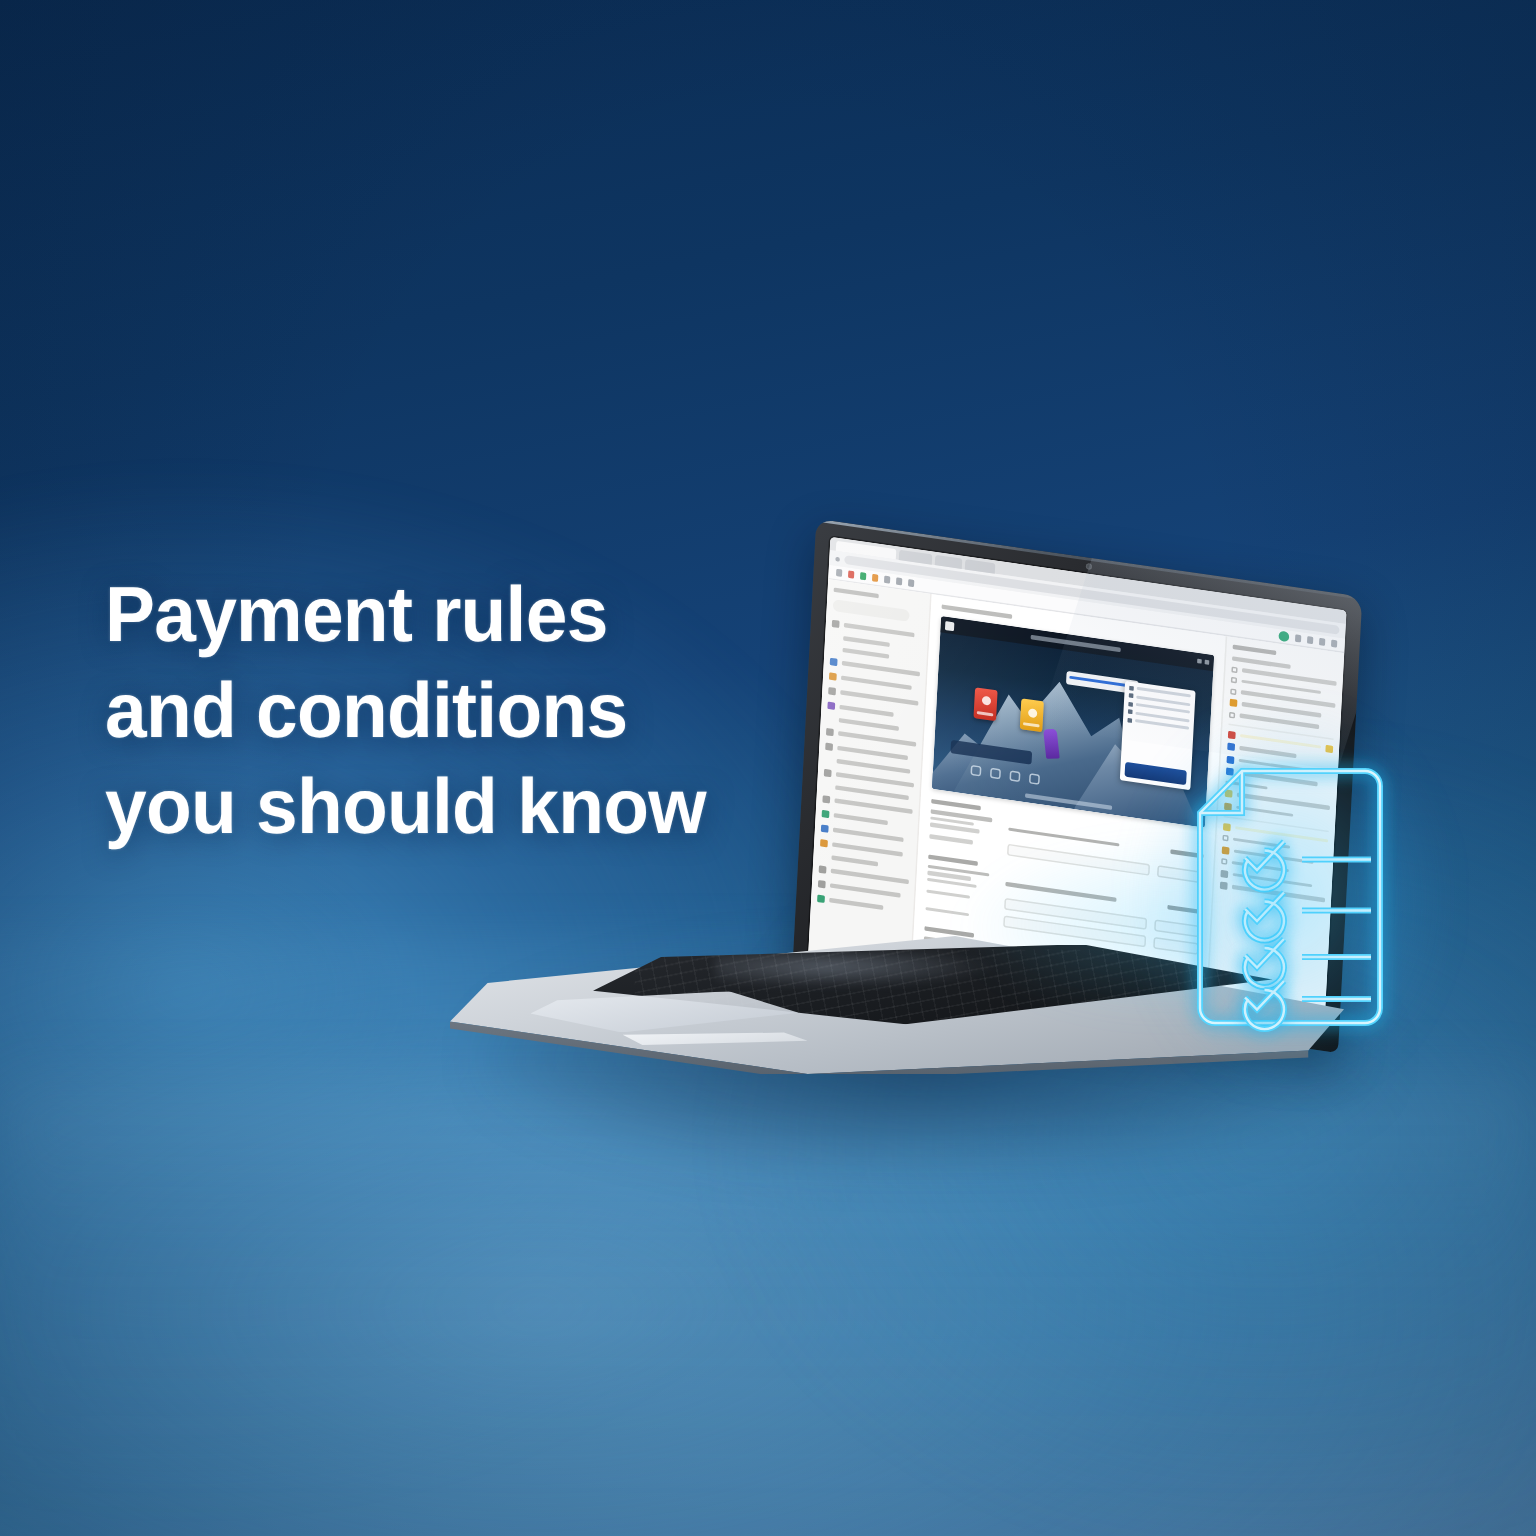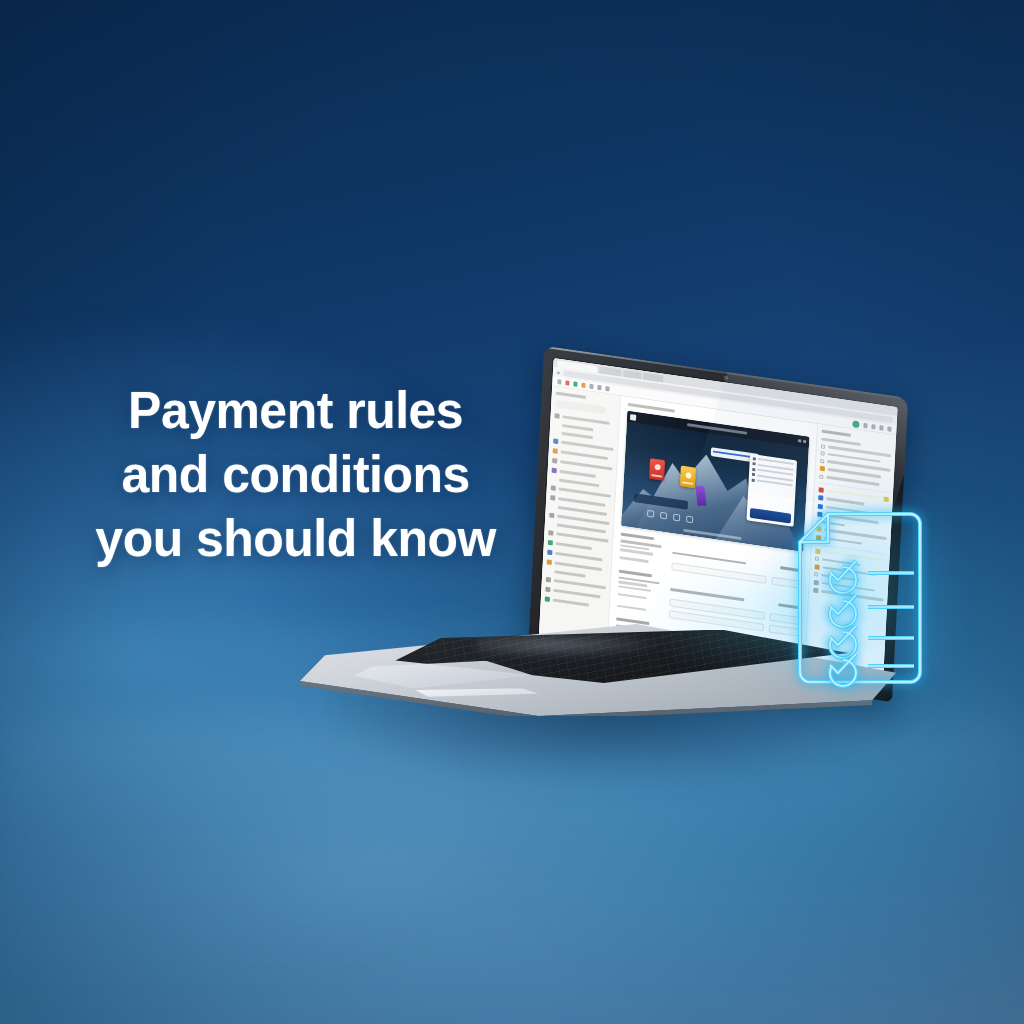--- a/index.html
+++ b/index.html
@@ -49,21 +49,20 @@
   .floor-line{
     position:absolute; left:0; right:0; top:720px; height:320px;
     background:linear-gradient(180deg, rgba(130,190,228,.16) 0%, rgba(90,160,210,.06) 40%, rgba(40,110,170,0) 100%);
     filter:blur(20px);
   }
 
   
   #headline{
     position:absolute; left:70px; top:378px; width:470px;
     z-index:30;
-    text-align:center;
   }
   #headline .ln{
     display:block;
     color:#ffffff;
     font-size:52px;
     font-weight:700;
     line-height:64px;
     letter-spacing:-0.5px;
     white-space:nowrap;
     text-shadow:0 2px 18px rgba(10,40,80,.55), 0 0 2px rgba(255,255,255,.35);

